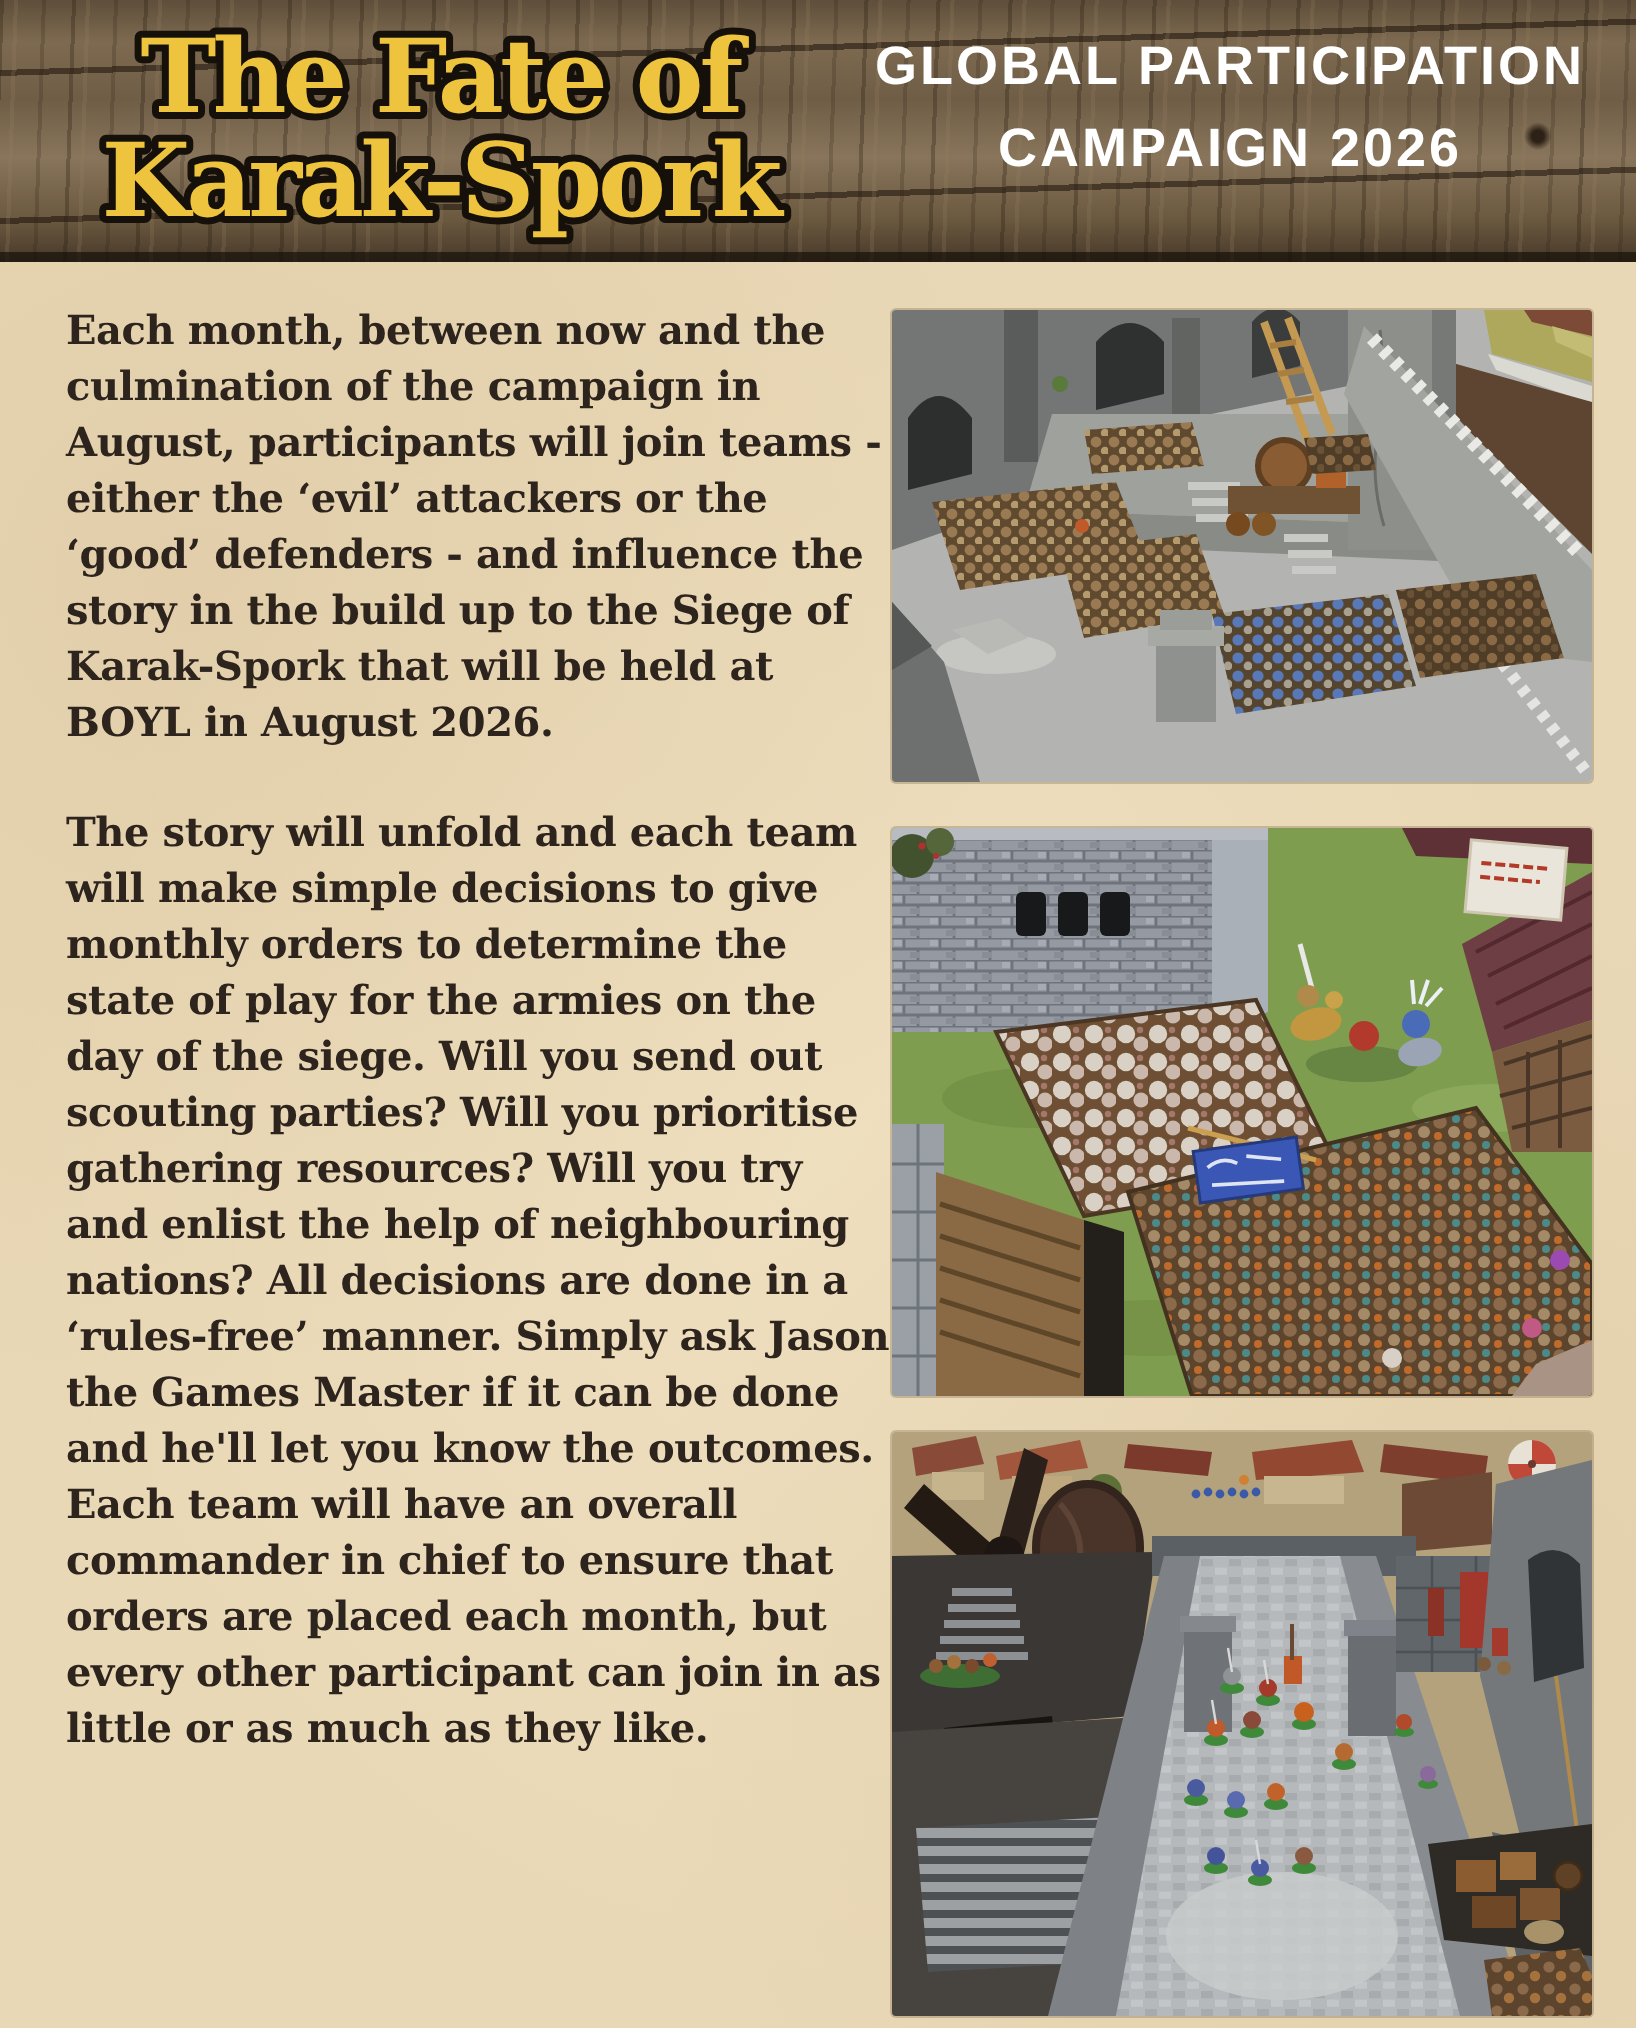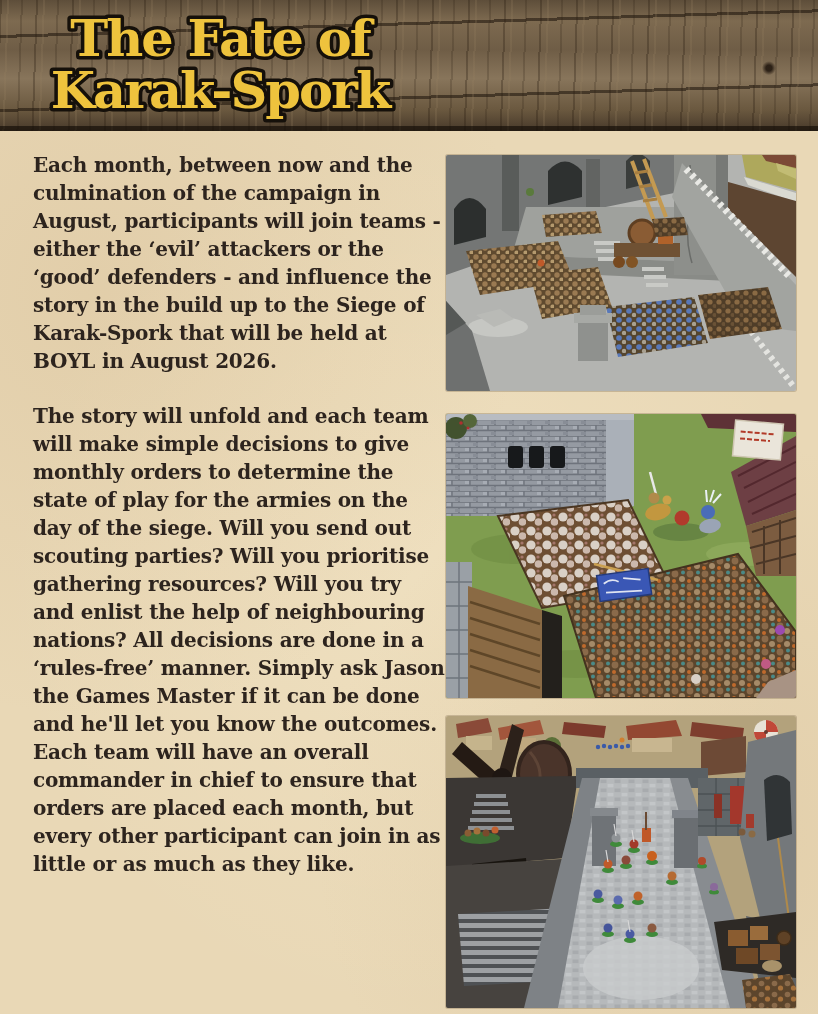--- a/index.html
+++ b/index.html
@@ -69,20 +69,24 @@
 </head>
 <body>
 
 <div class="page">
 
   <header class="wood-header">
     <svg class="title-svg" width="420" height="125" viewBox="0 0 420 125">
       <text x="208" y="52">The Fate of</text>
       <text x="208" y="104">Karak-Spork</text>
     </svg>
+    <div class="subtitle">
+      <div>GLOBAL PARTICIPATION</div>
+      <div>CAMPAIGN 2026</div>
+    </div>
   </header>
 
   <main class="page-body">
 
     <section class="text-col">
       <p>Each month, between now and the culmination of the campaign in August, participants will join teams - either the ‘evil’ attackers or the ‘good’ defenders - and influence the story in the build up to the Siege of Karak-Spork that will be held at BOYL in August 2026.</p>
       <p>The story will unfold and each team will make simple decisions to give monthly orders to determine the state of play for the armies on the day of the siege. Will you send out scouting parties? Will you prioritise gathering resources? Will you try and enlist the help of neighbouring nations? All decisions are done in a ‘rules-free’ manner. Simply ask Jason the Games Master if it can be done and he'll let you know the outcomes. Each team will have an overall commander in chief to ensure that orders are placed each month, but every other participant can join in as little or as much as they like.</p>
     </section>
 
     <figure class="photo photo1" aria-label="Miniature grey fortress courtyard with ranked regiments, crane and staircase">

